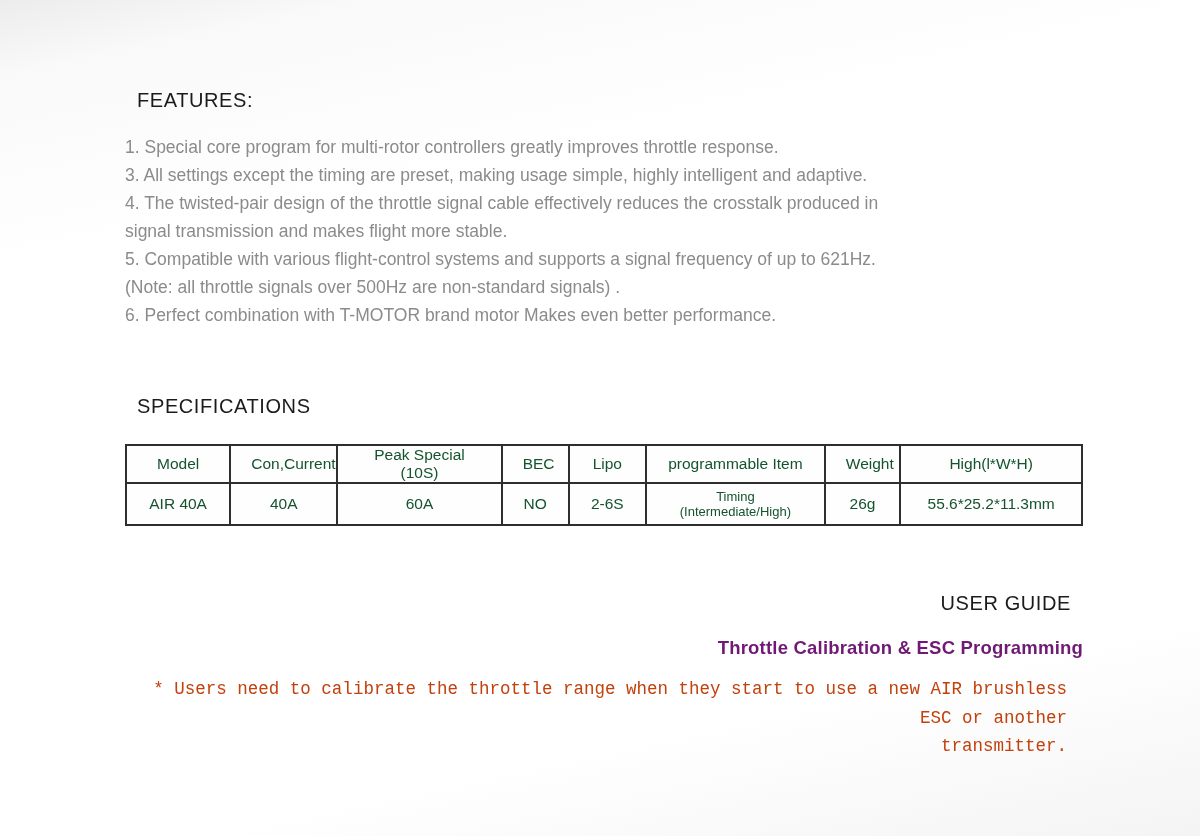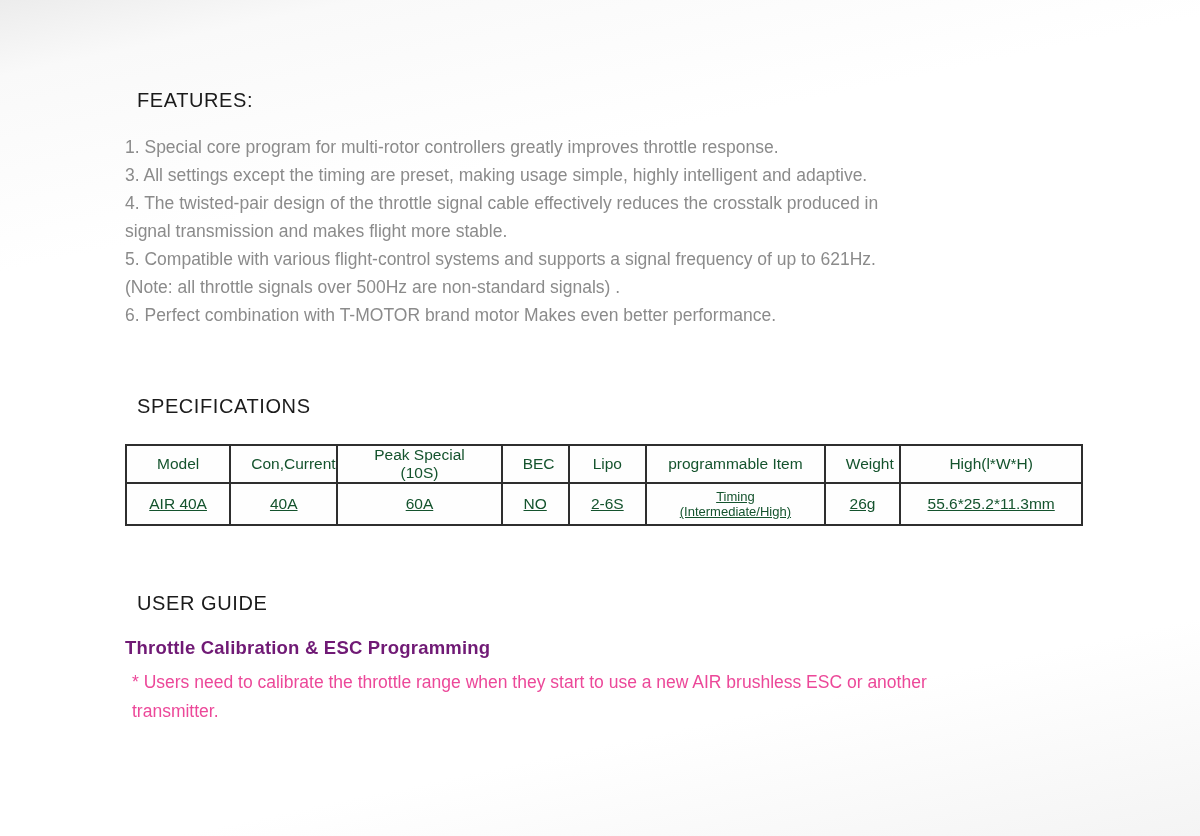--- a/index.html
+++ b/index.html
@@ -58,43 +58,44 @@
     font-weight: 400;
     padding: 0 20px;
   }
   .spec-table th {
     height: 36px;
     font-size: 15.5px;
   }
   .spec-table td {
     height: 40px;
     font-size: 15.5px;
-    text-decoration: underline;
   }
   .spec-table td.two-line {
     font-size: 13px;
     line-height: 15px;
     white-space: pre-line;
   }
   .guide-section {
     margin-top: 63px;
+    text-align: right;
   }
   .guide-subheading {
     margin: 20px 0 9px;
     font-size: 18.5px;
     font-weight: 700;
     color: #701a75;
     letter-spacing: 0.2px;
   }
   .guide-paragraph {
-    margin: 7px;
+    margin: 16px;
     font-size: 17.5px;
-    color: #ec4899;
+    color: #c2410c;
     line-height: 28.5px;
     white-space: pre-line;
+    font-family: Liberation Mono, monospace;
   }
 </style>
 </head>
 <body>
 
 <div class="content">
 
   <section class="features-section">
     <h1 class="section-heading">FEATURES:</h1>
     <ul class="features-list">

